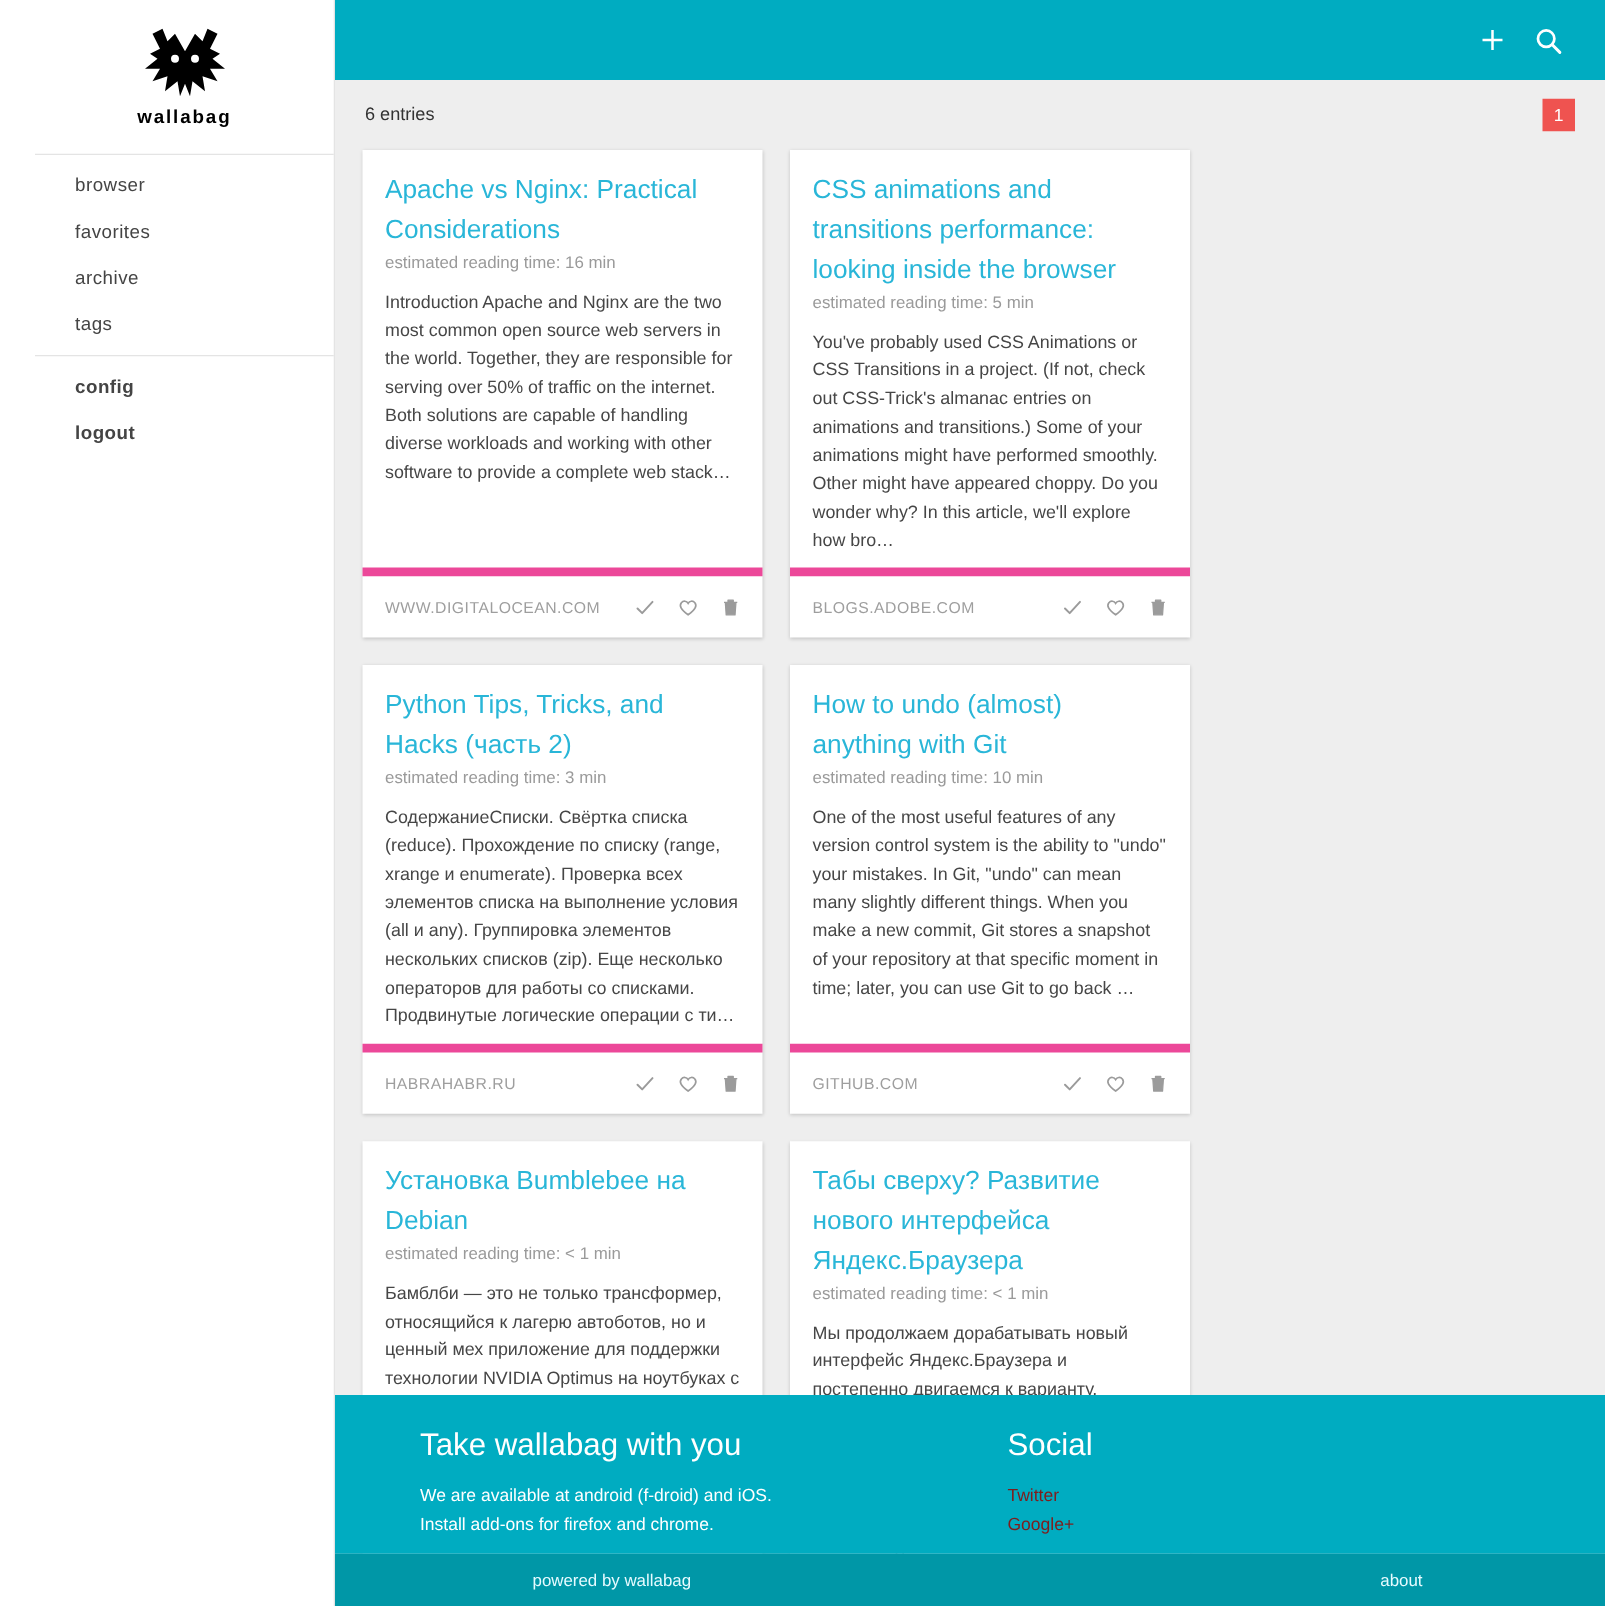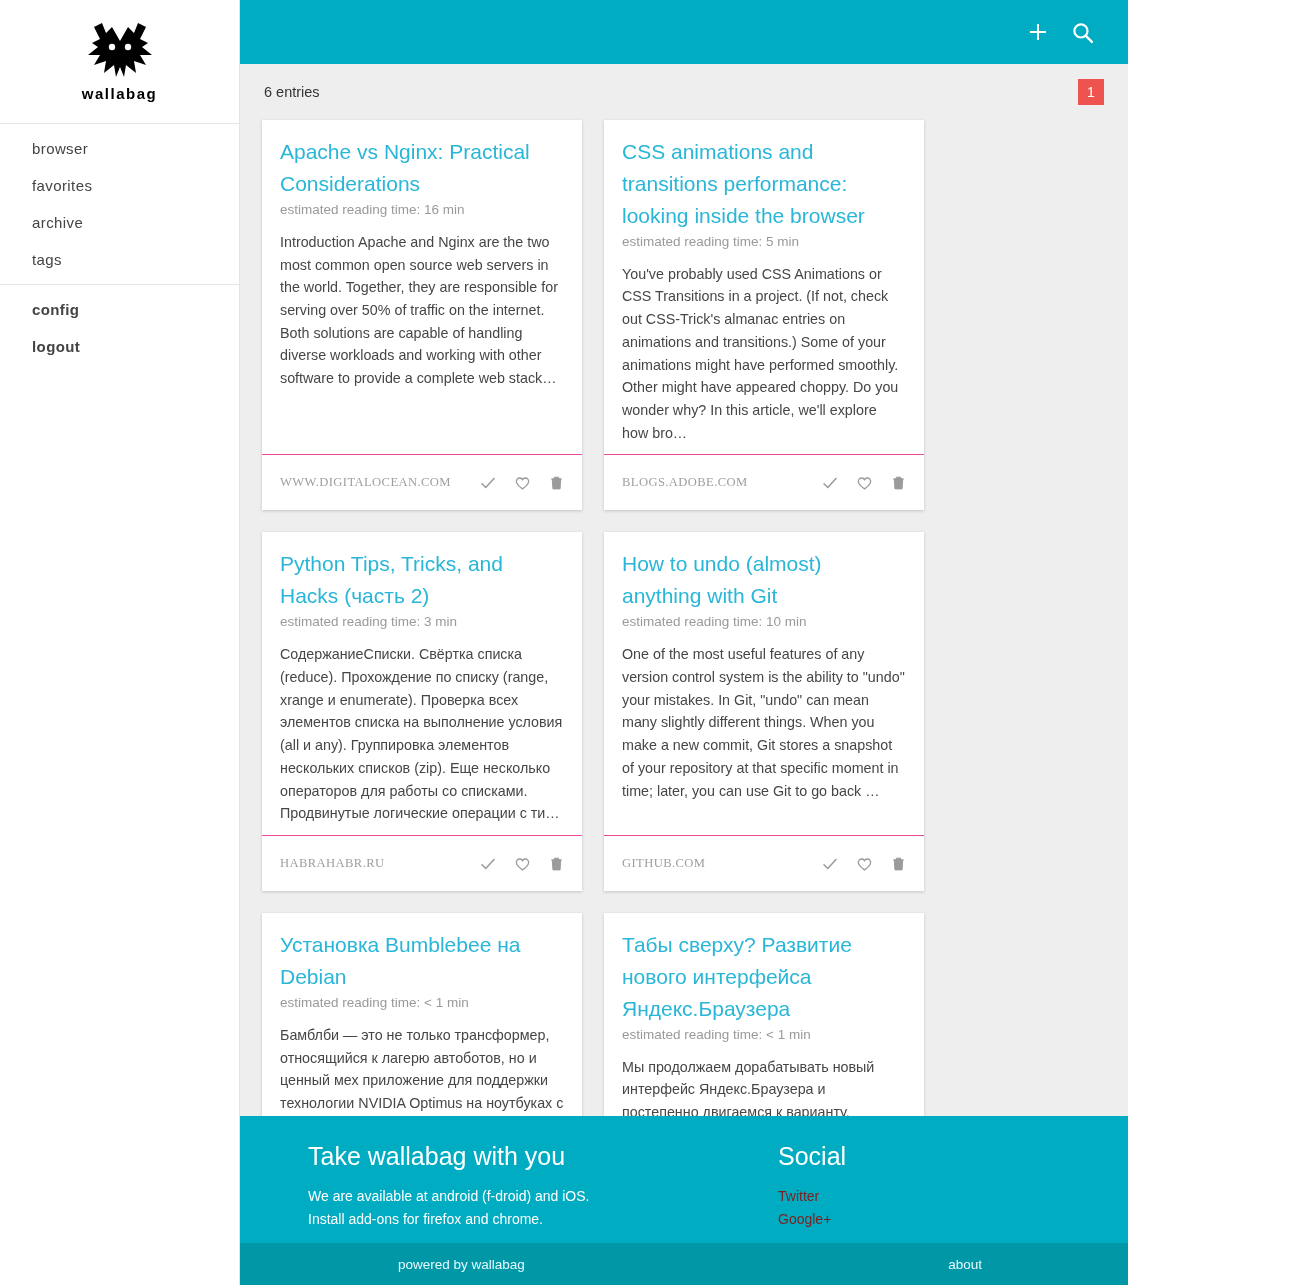--- a/index.html
+++ b/index.html
@@ -3,21 +3,21 @@
 <meta charset="utf-8">
 <style>
   * { box-sizing: border-box; }
   html, body {
     margin: 0; padding: 0;
     width: 1296px; height: 1285px;
     font-family: "Liberation Sans", sans-serif;
     background: #ffffff;
     overflow: hidden;
   }
-  #app { position: relative; width: 1128px; height: 1285px; display: flex; }
+  #app { position: relative; width: 1284px; height: 1285px; display: flex; padding-left: 28px; }
 
   
   .sidebar {
     width: 240px;
     background: #ffffff;
     border-right: 1px solid #e4e4e4;
     flex: 0 0 240px;
     height: 1285px;
   }
   .logo-block {
@@ -106,27 +106,26 @@
     color: #29b6d8;
     font-size: 21px;
     line-height: 1.52;
     font-weight: normal;
     margin: 0 0 2px 0;
     cursor: pointer;
   }
   .card-time { color: #9a9a9a; font-size: 13.5px; margin: 0 0 14px 0; }
   .card-text { color: #464646; font-size: 14.3px; line-height: 1.59; margin: 0; }
   .card-footer {
-    border-top: 1px solid #ec4899;
+    border-top: 7px solid #ec4899;
     height: 56px;
     display: flex;
     align-items: center;
     justify-content: space-between;
     padding: 0 14px 0 18px;
-    font-family: Liberation Serif, serif;
   }
   .card-domain {
     color: #9e9e9e;
     font-size: 12.6px;
     letter-spacing: .4px;
   }
   .card-actions { display: flex; align-items: center; gap: 10px; }
   .act { width: 24px; height: 24px; display: flex; align-items: center; justify-content: center; cursor: pointer; color: #9b9b9b; }
 
   

